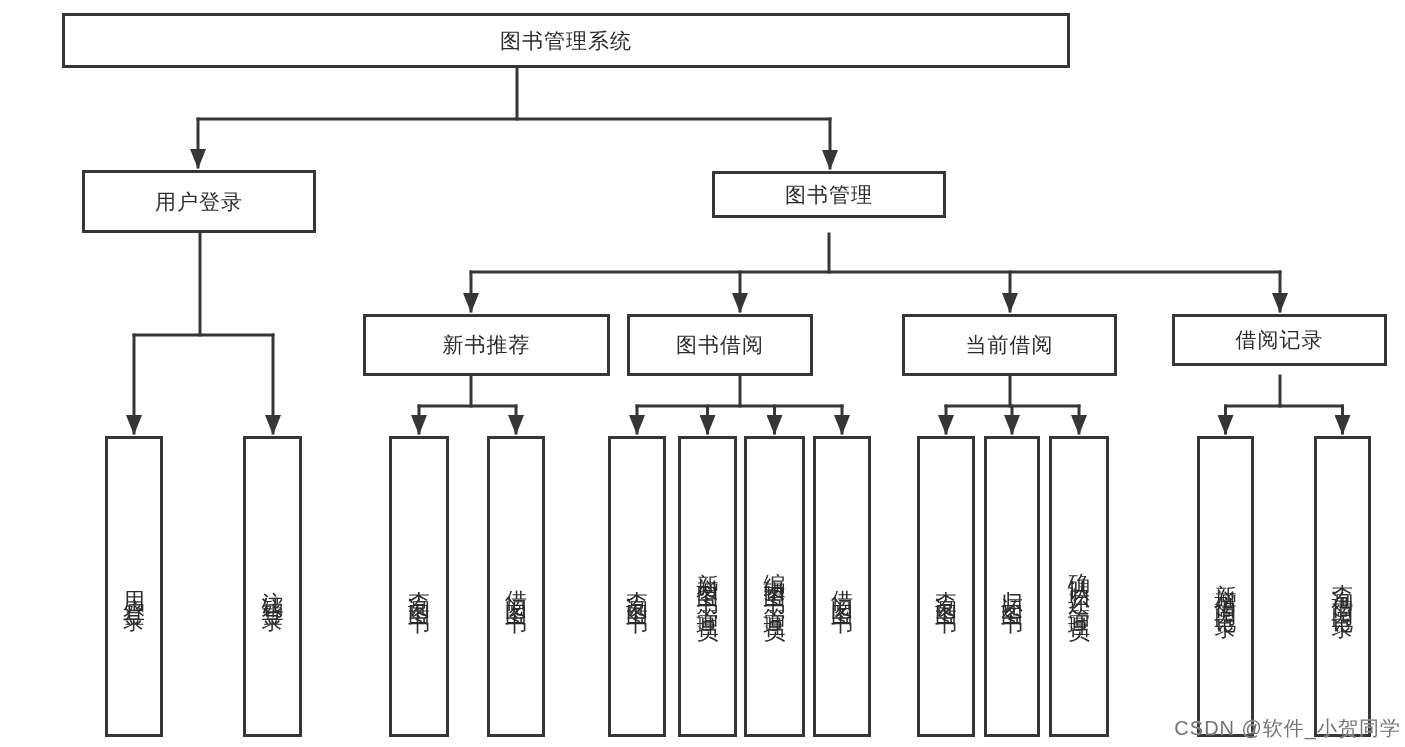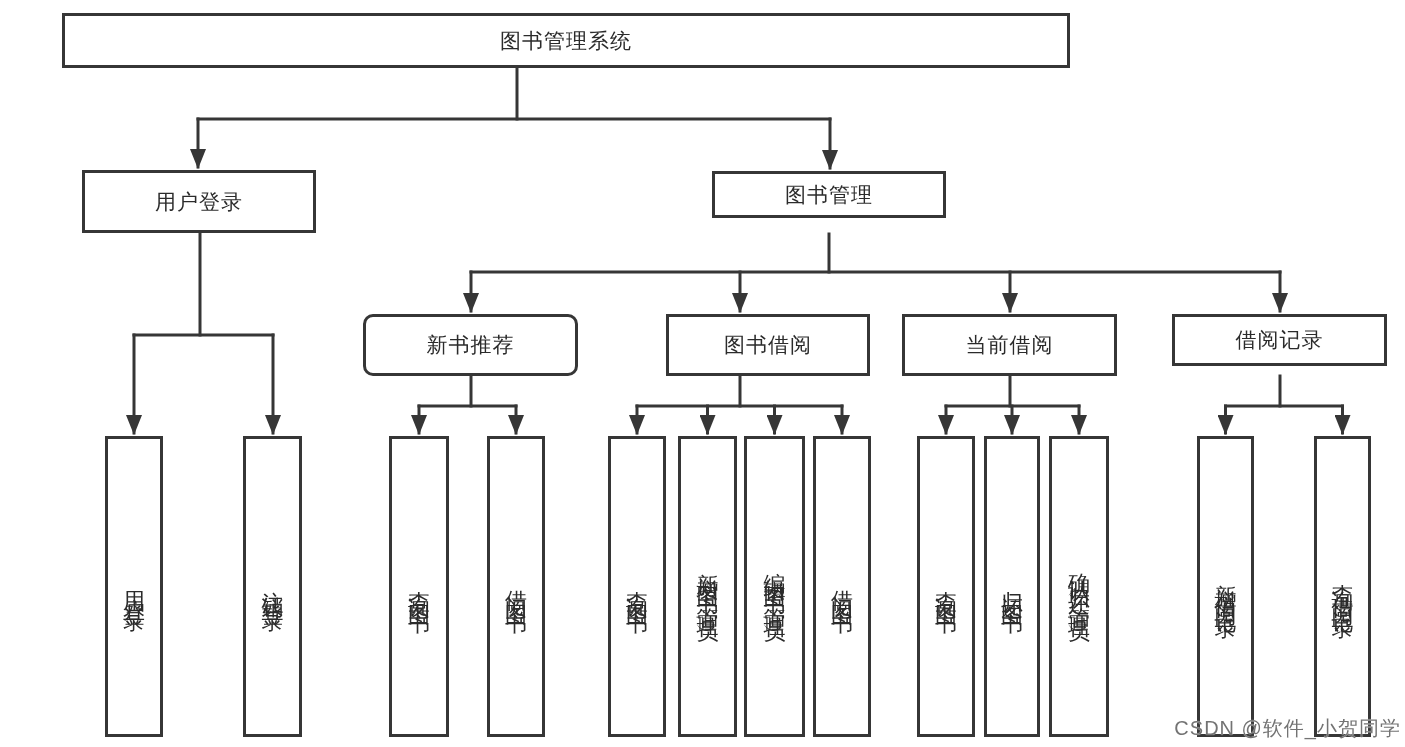--- a/index.html
+++ b/index.html
@@ -30,22 +30,22 @@
     line-height:1;
     top:436px;
     height:301px;
   }
   
   #root{left:14px;top:13px;width:1008px;height:55px;margin-left:48px;}
   
   #n-login{left:82px;top:170px;width:234px;height:63px;}
   #n-mgmt{left:712px;top:171px;width:234px;height:47px;}
   
-  #n-new{left:363px;top:314px;width:215px;height:62px;border-radius:10px;}
-  #n-borrow{left:666px;top:314px;width:204px;height:62px;}
+  #n-new{left:363px;top:314px;width:247px;height:62px;}
+  #n-borrow{left:627px;top:314px;width:186px;height:62px;}
   #n-current{left:902px;top:314px;width:215px;height:62px;}
   #n-record{left:1172px;top:314px;width:215px;height:52px;}
   
   #l1{left:105px;width:58px;}
   #l2{left:243px;width:59px;}
   #l3{left:389px;width:60px;}
   #l4{left:487px;width:58px;}
   #l5{left:608px;width:58px;}
   #l6{left:678px;width:59px;}
   #l7{left:744px;width:61px;}

